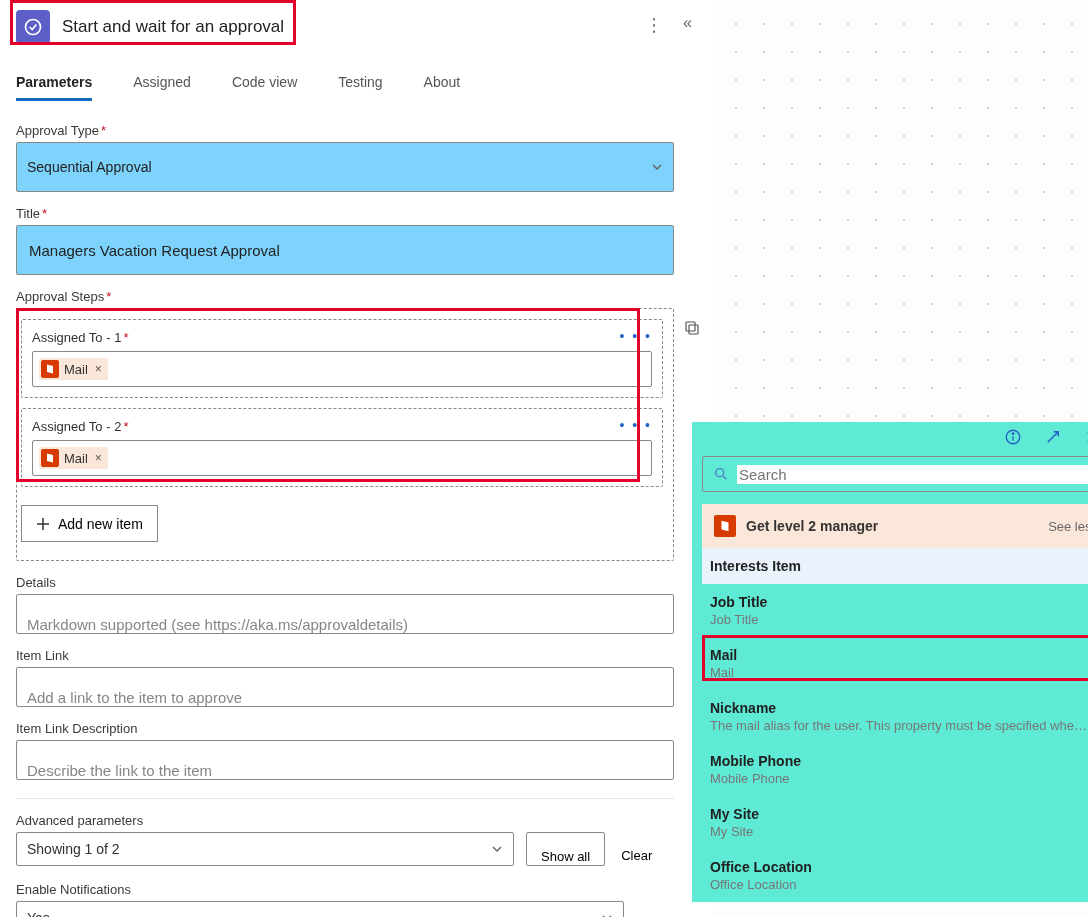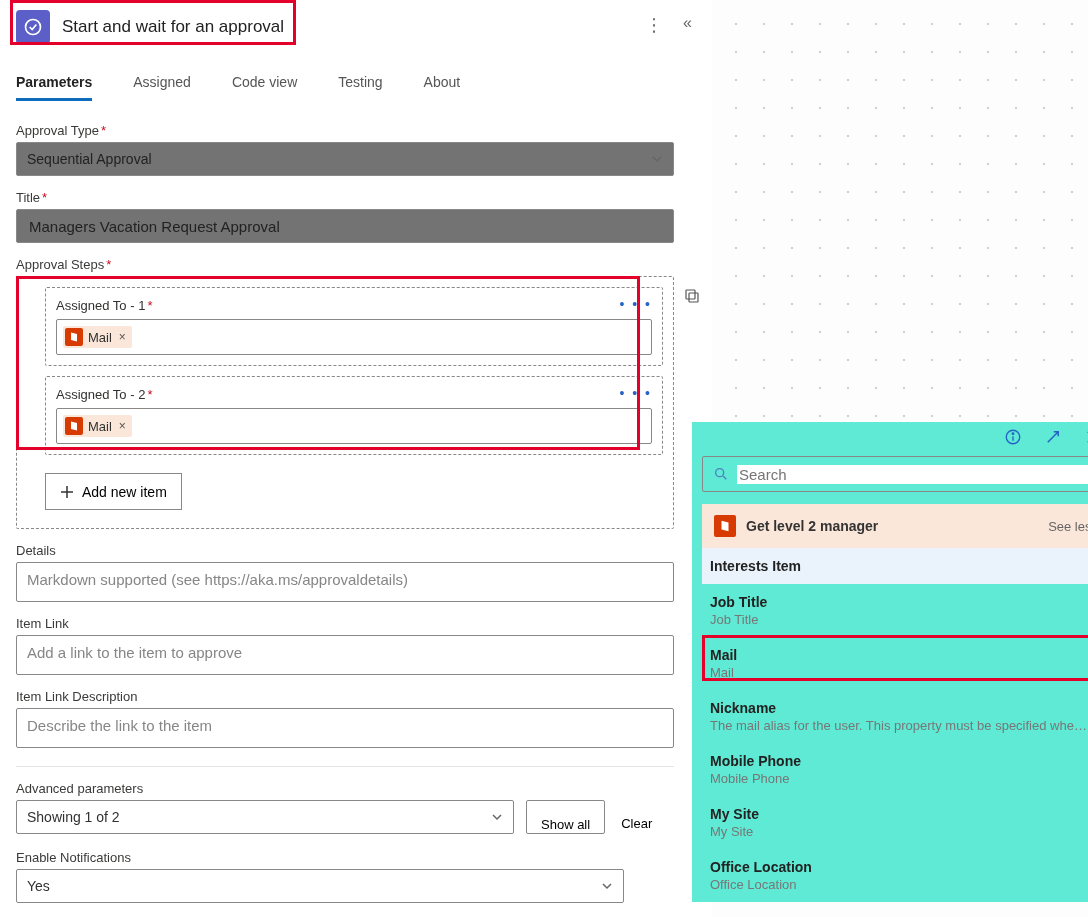--- a/index.html
+++ b/index.html
@@ -10,36 +10,36 @@
   .header-icon { width:34px; height:34px; background:#5b5fc7; border-radius:4px; display:flex; align-items:center; justify-content:center; margin-right:12px; }
   .header-title { font-size:17px; color:#222; }
   .title-highlight { border:3px solid #e3002b; position:absolute; left:10px; top:0px; width:286px; height:45px; pointer-events:none; }
   .header-actions { position:absolute; right:20px; top:14px; display:flex; gap:20px; color:#666; }
   .tabs { display:flex; gap:41px; padding: 20px 16px 0 16px; border-bottom: none; }
   .tab { padding-bottom:8px; color:#555; cursor:pointer; }
   .tab.active { color:#222; font-weight:600; border-bottom:3px solid #0f6cbd; }
   .form-body { padding: 22px 16px 0 16px; }
   .field-label { font-size:13px; color:#3b3a39; margin-bottom:4px; }
   .req { color:#c50f1f; margin-left:2px; }
-  .select-box, .input-box { width:658px; border:1px solid #8a8886; border-radius:2px; height:34px; display:flex; align-items:center; padding:0 10px; background:#737373; margin-bottom:14px; position:relative; }
+  .select-box, .input-box { width:658px; border:1px solid #8a8886; border-radius:2px; height:50px; display:flex; align-items:center; padding:0 10px; background:#7dd3fc; margin-bottom:14px; position:relative; }
   .select-box { justify-content:space-between; color:#222; }
   .input-box input { border:none; outline:none; width:100%; font-size:15px; color:#222; background:transparent; }
   .chev { color:#666; font-size:12px; }
-  .steps-container { width:658px; border:1px dashed #8a8886; border-radius:2px; padding:10px 10px 18px 28px; position:relative; }
+  .steps-container { width:658px; border:1px dashed #8a8886; border-radius:2px; padding:10px 10px 18px 4px; position:relative; }
   .steps-highlight { border:3px solid #e3002b; position:absolute; left:-1px; top:-1px; width:624px; height:174px; pointer-events:none; z-index:2; }
   .step-item { border:1px dashed #8a8886; border-radius:2px; margin-bottom:10px; padding:10px; position:relative; background:#fff; }
   .step-label { font-size:13px; margin-bottom:6px; }
   .step-more { position:absolute; right:10px; top:8px; color:#2563c7; letter-spacing:2px; cursor:pointer; }
   .token-row { border:1px solid #8a8886; border-radius:2px; height:36px; display:flex; align-items:center; padding:0 6px; background:#fff; }
   .token { display:inline-flex; align-items:center; background:#fbe7da; border-radius:2px; padding:2px 6px 2px 2px; gap:5px; font-size:13px; }
   .token-icon { width:18px; height:18px; background:#d83b01; display:flex; align-items:center; justify-content:center; border-radius:2px; }
   .token-x { font-size:12px; color:#555; margin-left:2px; cursor:pointer; }
   .copy-icon { position:absolute; right:-28px; top:10px; color:#555; }
   .add-btn { margin-top:8px; height:37px; border:1px solid #8a8886; background:#fff; padding:0 14px; display:inline-flex; align-items:center; gap:8px; cursor:pointer; font-size:14px; }
-  .plain-input { width:658px; border:1px solid #8a8886; border-radius:2px; height:40px; padding:8px 10px; font-size:15px; color:#868686; background:#fff; margin-bottom:14px; display:flex; align-items:flex-start; }
+  .plain-input { width:658px; border:1px solid #8a8886; border-radius:2px; height:40px; padding:0 10px; font-size:15px; color:#868686; background:#fff; margin-bottom:14px; display:flex; align-items:flex-end; }
   .plain-input span { color:#868686; }
   hr.sep { border:none; border-top:1px solid #e5e5e5; margin:18px 0 14px 0; width:658px; }
   .adv-row { display:flex; gap:12px; align-items:center; margin-bottom:16px; }
   .adv-select { flex:0 0 498px; height:34px; border:1px solid #8a8886; border-radius:2px; display:flex; align-items:center; justify-content:space-between; padding:0 10px; }
   .btn-small { height:34px; border:1px solid #8a8886; background:#fff; padding:16px 14px; cursor:pointer; font-size:13px; border-radius:2px; }
 
   
   .dyn-panel { position:absolute; left:692px; top:422px; width:428px; background:#5eead4; box-shadow:none; }
   .dyn-header { display:flex; justify-content:flex-end; gap:22px; padding:6px 18px 10px 18px; }
   .dyn-header span { cursor:pointer; }

